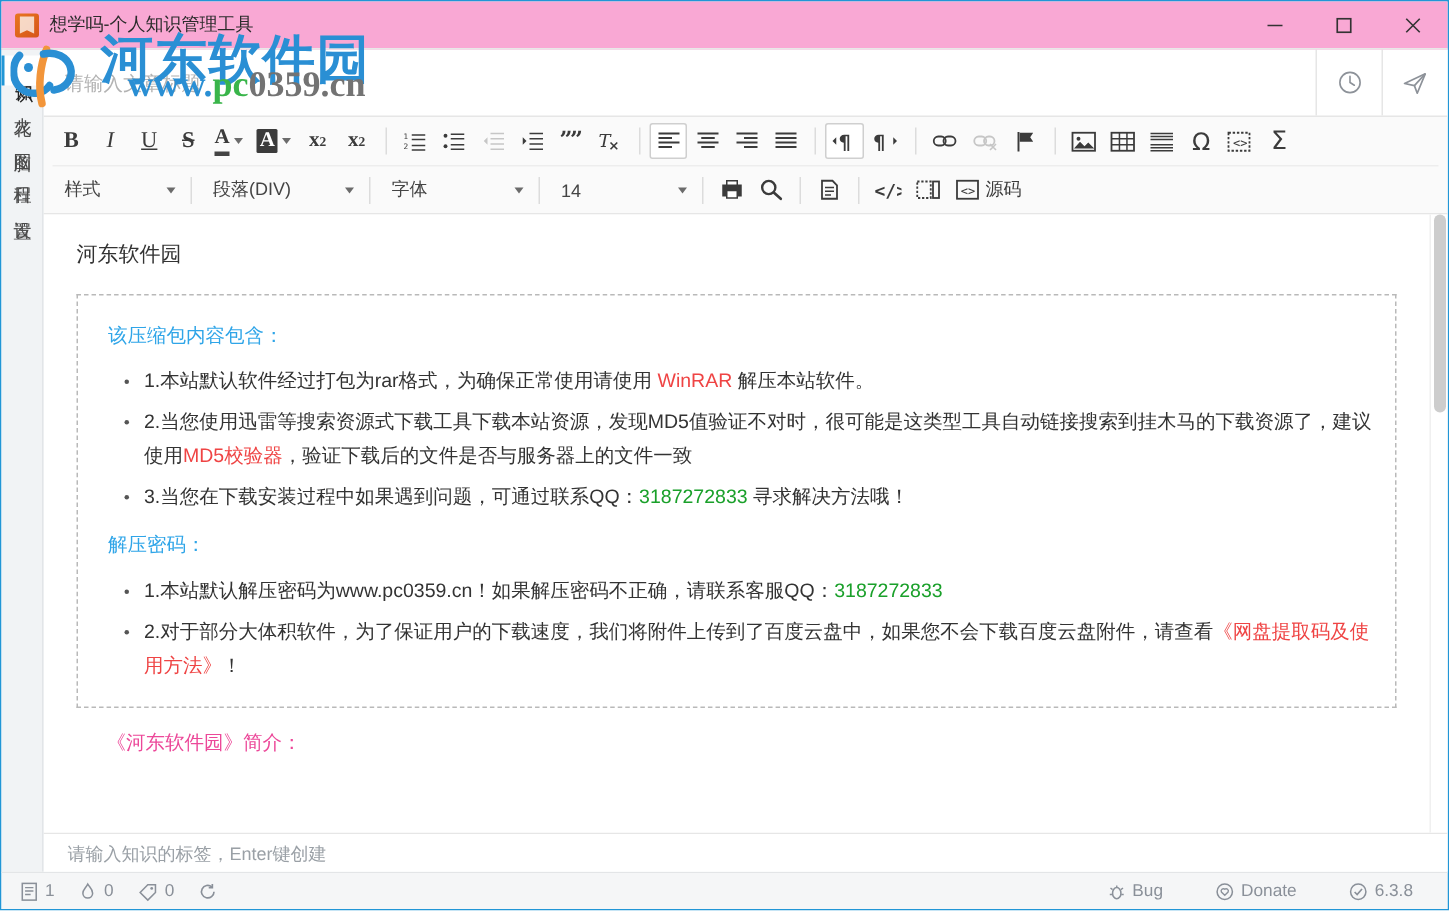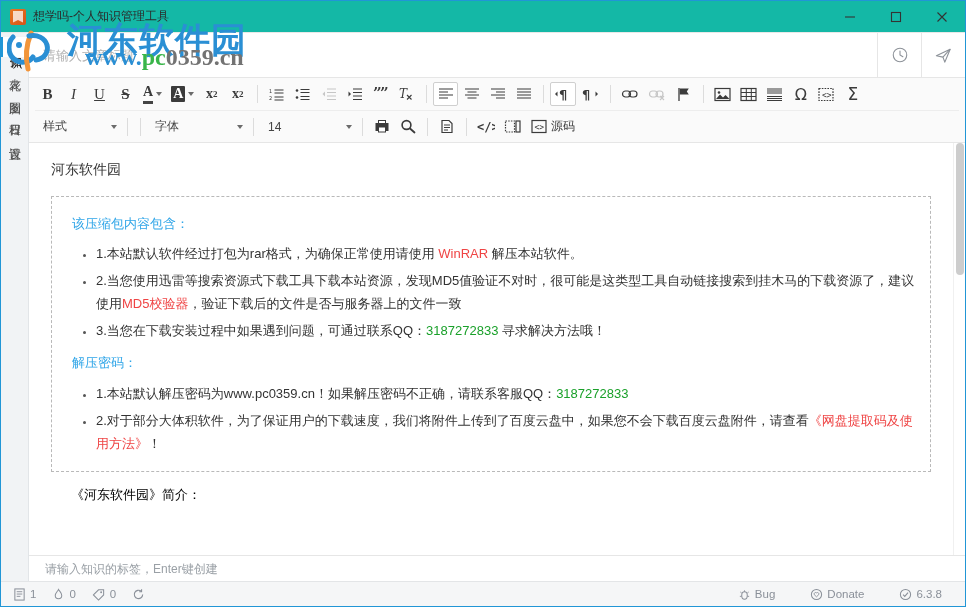--- a/index.html
+++ b/index.html
@@ -17,21 +17,21 @@
     border: 1px solid #2196d6;
     display: flex; flex-direction: column;
     position: relative;
     background:#fff;
   }
 
   
   .titlebar {
     height: 32px; min-height:32px;
     display: flex; align-items: center;
-    background: #14b8a6;
+    background: #f9a8d4;
     border-bottom: 1px solid #e8e8e8;
     position: relative; z-index: 5;
   }
   .app-icon {
     width: 16px; height: 16px; margin-left: 9px; margin-right: 7px;
     background: linear-gradient(135deg,#e8761f 0%, #d6541a 100%);
     border-radius: 2px; position: relative; flex:none;
   }
   .app-icon::after{
     content:""; position:absolute; left:3px; top:2px; width:10px; height:12px;
@@ -156,21 +156,21 @@
   .sec-h { color: #2fa5e8; font-size: 13px; margin: 6px 0 8px 6px; }
   ul.blist { margin: 0 0 10px 0; padding-left: 30px; }
   ul.blist li {
     margin-bottom: 4px; line-height: 1.75; color: #333; font-size: 13px;
     list-style: disc;
   }
   ul.blist li::marker { color:#555; font-size:11px; }
   .red { color: #ef4444; }
   .green { color: #1aa02a; font-weight: 400; }
   .footer-sec { margin-top: 6px; }
-  .footer-h { color: #000000; font-size: 13px; margin-left: 20px; }
+  .footer-h { color: #ec4899; font-size: 13px; margin-left: 20px; }
 
   
   .vscroll {
     width: 12px; background: #fff; border-left: 1px solid #f0f0f0;
     position: relative; flex:none;
   }
   .vscroll .thumb {
     position: absolute; top: 0px; left: 2px; width: 8px; height: 132px;
     background: #cdcdcd; border-radius: 4px;
   }
@@ -435,20 +435,24 @@
           </div>
           <div class="tbtn" style="font-size:17px;font-family:'DejaVu Sans',sans-serif;">Σ</div>
         </div>
 
         <div class="trow row2">
           <div class="tsel w-style">
             <span class="lbl">样式</span>
             <i class="caret"></i>
           </div>
           <div class="tsep"></div>
+          <div class="tsel w-para">
+            <span class="lbl">段落(DIV)</span>
+            <i class="caret"></i>
+          </div>
           <div class="tsep"></div>
           <div class="tsel w-font">
             <span class="lbl">字体</span>
             <i class="caret"></i>
           </div>
           <div class="tsep"></div>
           <div class="tsel w-size">
             <span class="lbl">14</span>
             <i class="caret"></i>
           </div>

